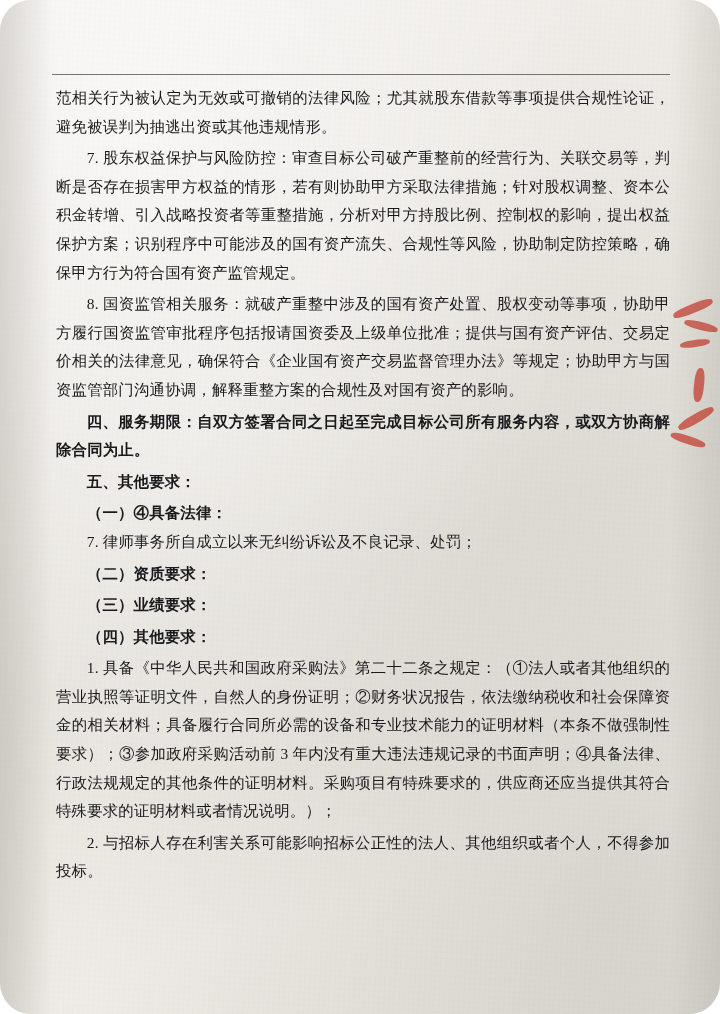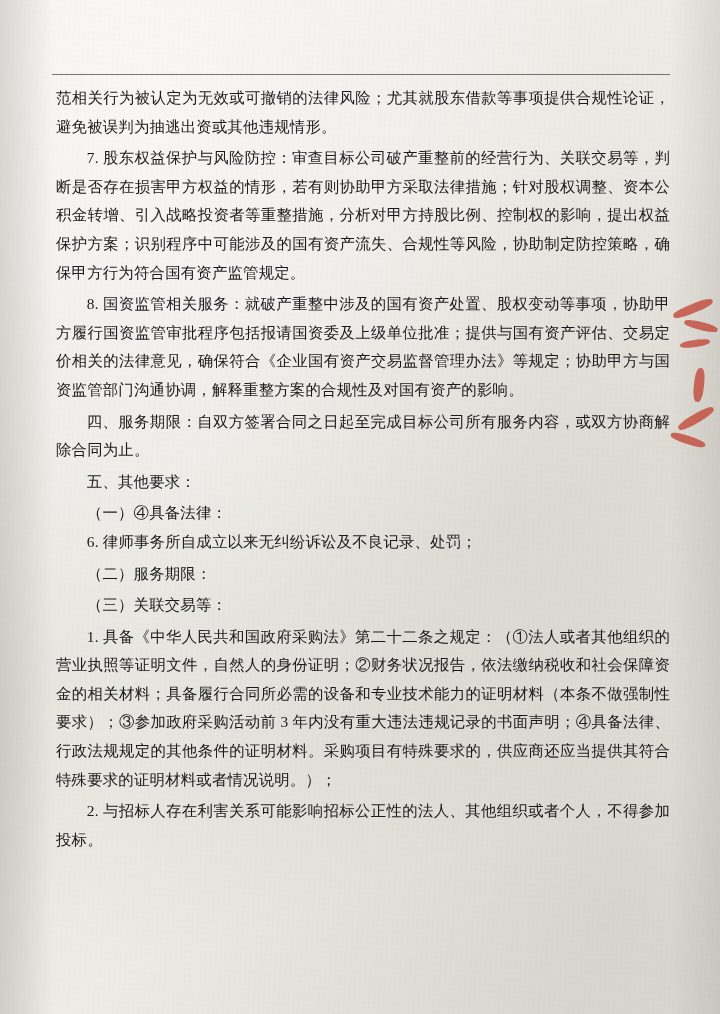--- a/index.html
+++ b/index.html
@@ -14,20 +14,21 @@
     font-family: "Liberation Serif", serif;
   }
   #page {
     position: relative;
     width: 720px;
     height: 1014px;
     background: #e9e7e2;
     background-image:
       linear-gradient(160deg, #f3f1ee 0%, #edeae5 25%, #e6e3dd 55%, #efece7 80%, #e9e6e0 100%);
     overflow: hidden;
+    border-radius: 31px;
   }
   
   #paper-shade {
     position: absolute;
     inset: 0;
     pointer-events: none;
     background:
       radial-gradient(ellipse at 20% 12%, rgba(255,255,255,0.55) 0%, rgba(255,255,255,0) 55%),
       radial-gradient(ellipse at 85% 90%, rgba(120,115,105,0.18) 0%, rgba(255,255,255,0) 60%),
       linear-gradient(to right, rgba(150,145,135,0.16) 0%, rgba(255,255,255,0) 7%, rgba(255,255,255,0) 93%, rgba(140,135,125,0.20) 100%);
@@ -69,21 +70,21 @@
   p.indent {
     text-indent: 2em;
   }
   p.tight {
     margin-top: 0px;
   }
   p.gap {
     margin-top: 3px;
   }
   .b {
-    font-weight: normal;
+    font-weight: bold;
   }
   
   #seal {
     position: absolute;
     right: 0px;
     top: 296px;
     width: 62px;
     height: 180px;
     pointer-events: none;
   }
@@ -119,23 +120,24 @@
   <div id="corner"></div>
   <div id="top-rule"></div>
 
   <div id="content">
     <p class="tight">范相关行为被认定为无效或可撤销的法律风险；尤其就股东借款等事项提供合规性论证，避免被误判为抽逃出资或其他违规情形。</p>
     <p class="indent gap">7. 股东权益保护与风险防控：审查目标公司破产重整前的经营行为、关联交易等，判断是否存在损害甲方权益的情形，若有则协助甲方采取法律措施；针对股权调整、资本公积金转增、引入战略投资者等重整措施，分析对甲方持股比例、控制权的影响，提出权益保护方案；识别程序中可能涉及的国有资产流失、合规性等风险，协助制定防控策略，确保甲方行为符合国有资产监管规定。</p>
     <p class="indent gap">8. 国资监管相关服务：就破产重整中涉及的国有资产处置、股权变动等事项，协助甲方履行国资监管审批程序包括报请国资委及上级单位批准；提供与国有资产评估、交易定价相关的法律意见，确保符合《企业国有资产交易监督管理办法》等规定；协助甲方与国资监管部门沟通协调，解释重整方案的合规性及对国有资产的影响。</p>
     <p class="indent gap b">四、服务期限：自双方签署合同之日起至完成目标公司所有服务内容，或双方协商解除合同为止。</p>
     <p class="indent gap b">五、其他要求：</p>
     <p class="indent gap b">（一）④具备法律：</p>
-    <p class="indent">6. 律师事务所自成立以来无纠纷诉讼及不良记录、处罚；</p>
-    <p class="indent gap b">（二）服务期限：</p>
-    <p class="indent gap b">（三）关联交易等：</p>
+    <p class="indent">7. 律师事务所自成立以来无纠纷诉讼及不良记录、处罚；</p>
+    <p class="indent gap b">（二）资质要求：</p>
+    <p class="indent gap b">（三）业绩要求：</p>
+    <p class="indent gap b">（四）其他要求：</p>
     <p class="indent gap">1. 具备《中华人民共和国政府采购法》第二十二条之规定：（①法人或者其他组织的营业执照等证明文件，自然人的身份证明；②财务状况报告，依法缴纳税收和社会保障资金的相关材料；具备履行合同所必需的设备和专业技术能力的证明材料（本条不做强制性要求）；③参加政府采购活动前 3 年内没有重大违法违规记录的书面声明；④具备法律、行政法规规定的其他条件的证明材料。采购项目有特殊要求的，供应商还应当提供其符合特殊要求的证明材料或者情况说明。）；</p>
     <p class="indent gap">2. 与招标人存在利害关系可能影响招标公正性的法人、其他组织或者个人，不得参加投标。</p>
   </div>
 
   <div id="seal">
     <span class="stroke s1"></span>
     <span class="stroke s2"></span>
     <span class="stroke s3"></span>
     <span class="stroke s4"></span>
     <span class="stroke s5"></span>

